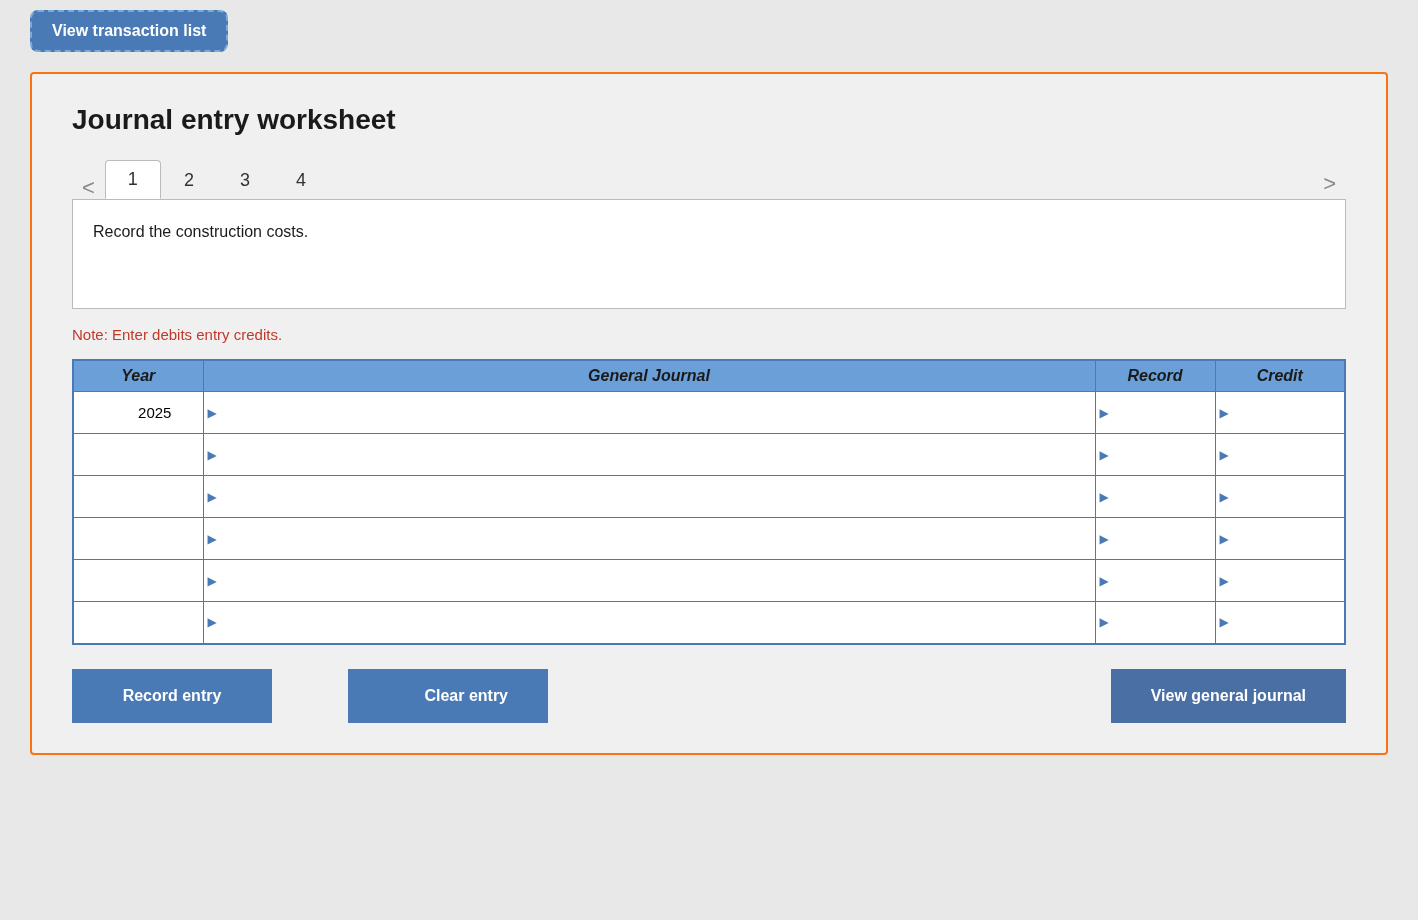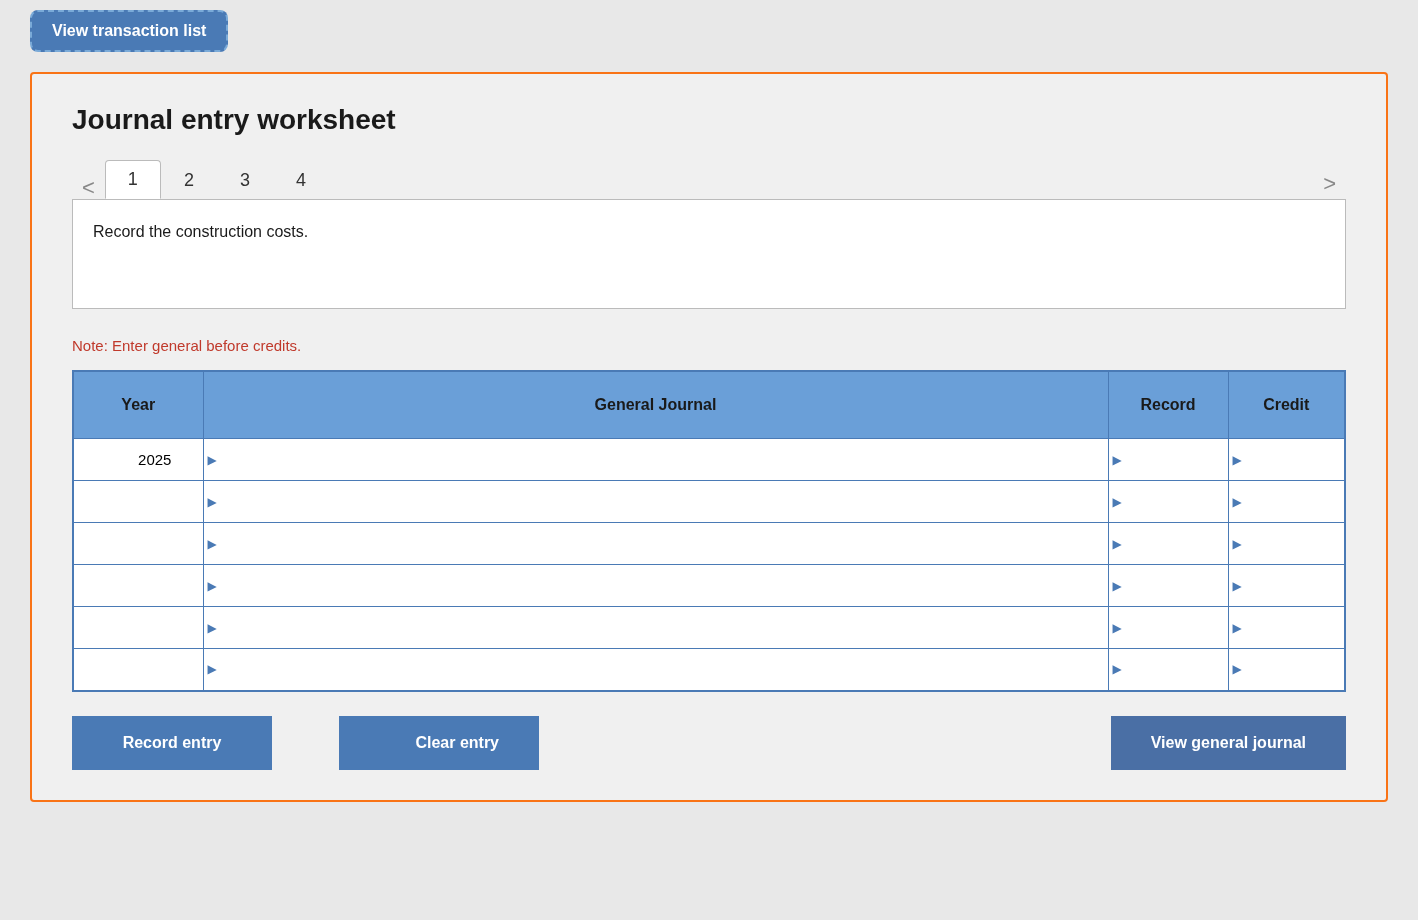--- a/index.html
+++ b/index.html
@@ -85,21 +85,21 @@
 
     .tab-item:not(.active) {
       border-bottom: none;
     }
 
     .instruction-box {
       background: white;
       border: 1px solid #bbb;
       padding: 20px 20px;
       min-height: 110px;
-      margin-bottom: 28px;
+      margin-bottom: 17px;
       font-size: 16px;
       color: #1a1a1a;
       line-height: 1.5;
     }
 
     .note-text {
       color: #c0392b;
       font-size: 15px;
       margin-bottom: 16px;
     }
@@ -108,23 +108,24 @@
       width: 100%;
       border-collapse: collapse;
       border: 2px solid #4a7ab5;
     }
 
     .journal-table thead tr th {
       background: #6a9fd8;
       color: #1a1a1a;
       font-weight: bold;
       font-size: 16px;
-      padding: 24px 12px;
+      padding: 6px 12px;
       border: 1px solid #4a7ab5;
       text-align: center;
+      font-style: italic;
     }
 
     .journal-table tbody tr td {
       border: 1px solid #4a7ab5;
       padding: 0;
       height: 42px;
     }
 
     .journal-table tbody tr td input {
       width: 100%;
@@ -145,21 +146,21 @@
     }
 
     .journal-table tbody tr td.year-cell input {
       text-align: center;
       padding-left: 43px;
     }
 
     .col-year { width: 130px; }
     .col-journal { width: auto; margin-top: 21px; }
     .col-debit { width: 120px; }
-    .col-credit { width: 117px; }
+    .col-credit { width: 130px; }
 
     .td-with-arrow {
       position: relative;
     }
 
     .td-with-arrow::before {
       content: '▶';
       color: #4a7ab5;
       font-size: 12px;
       position: absolute;
@@ -171,21 +172,21 @@
     }
 
     .td-with-arrow input {
       padding-left: 20px;
     }
 
     .bottom-buttons {
       display: flex;
       align-items: center;
       margin-top: 24px;
-      gap: 7px;
+      gap: 16px;
     }
 
     .btn-record {
       background: #4a7ab5;
       color: white;
       border: none;
       padding: 18px 40px;
       font-size: 16px;
       font-weight: bold;
       cursor: pointer;
@@ -236,21 +237,21 @@
     <div class="tab-item">3</div>
     <div class="tab-item">4</div>
 
     <button class="nav-arrow nav-arrow-right">&gt;</button>
   </div>
 
   <div class="instruction-box">
     <span>Record the construction costs.</span>
   </div>
 
-  <div class="note-text">Note: Enter general before credits.</div>
+  <div class="note-text">Note: Enter debits entry credits.</div>
 
   <table class="journal-table">
     <thead>
       <tr>
         <th class="col-year">Year</th>
         <th class="col-journal">General Journal</th>
         <th class="col-debit">Record</th>
         <th class="col-credit">Credit</th>
       </tr>
     </thead>

